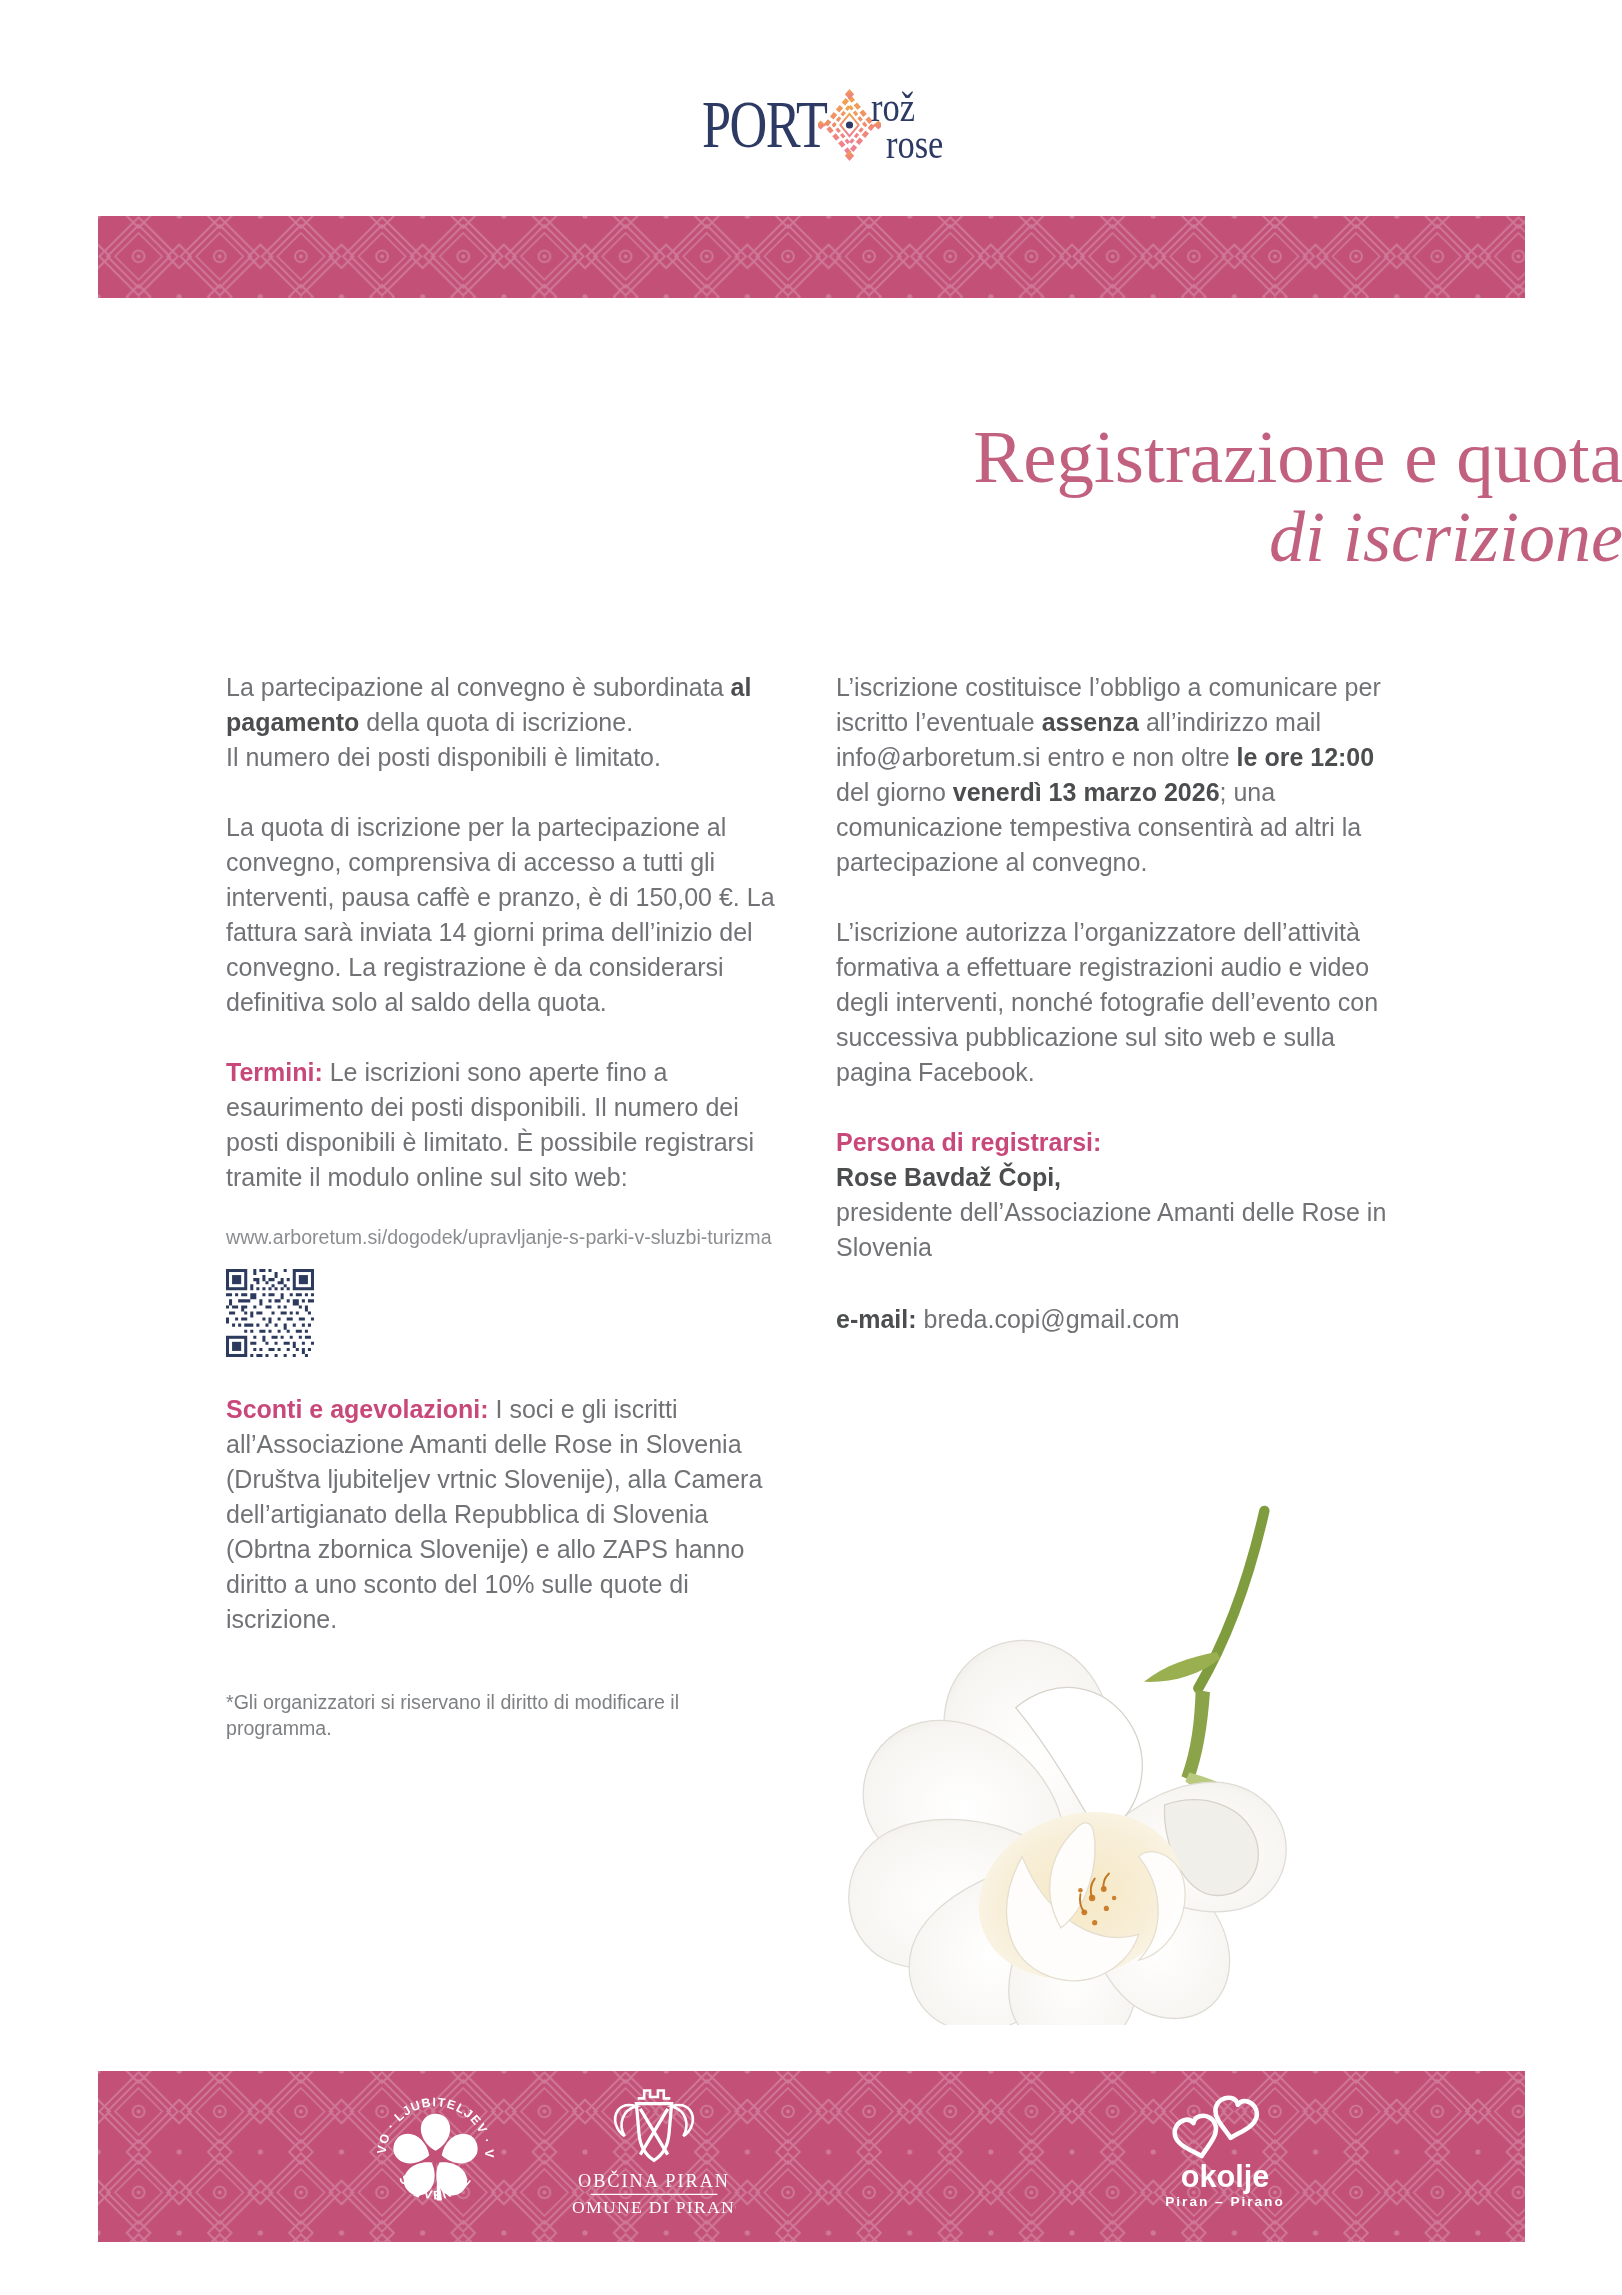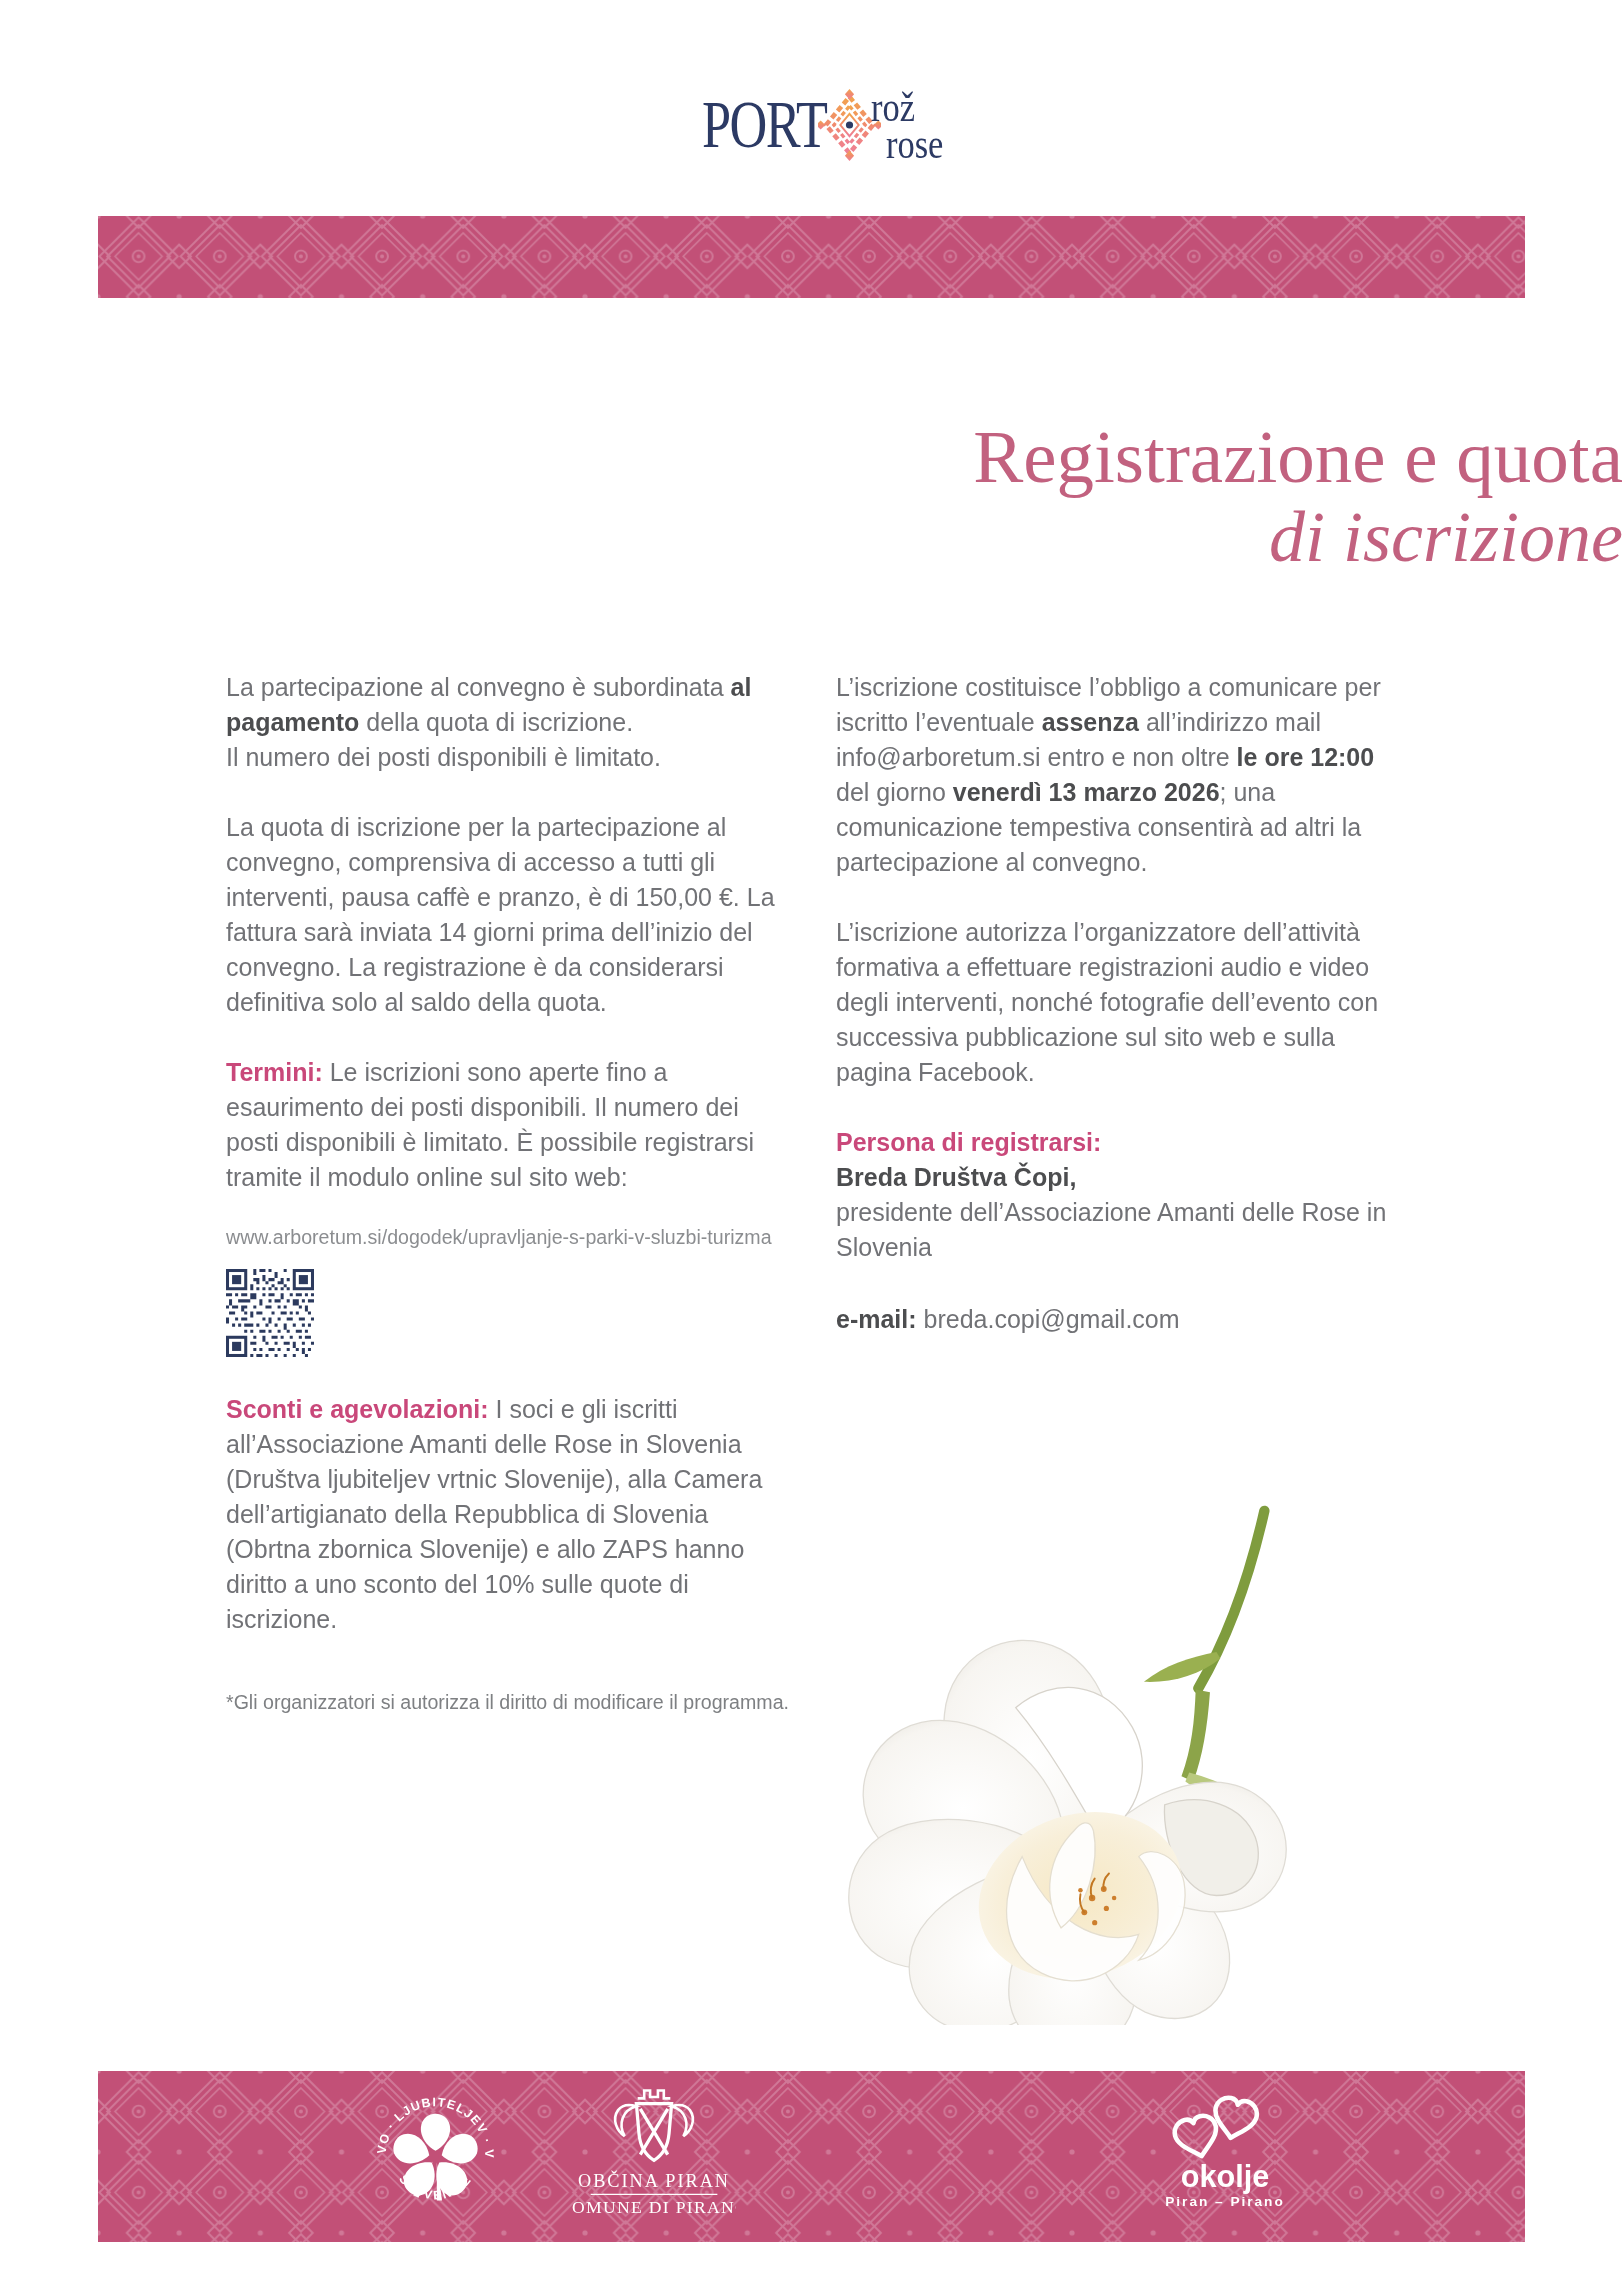--- a/index.html
+++ b/index.html
@@ -159,28 +159,28 @@
                  M22 18h1v1h-1z M25 18h1v1h-1z M27 18h1v1h-1z
                  M8 20h1v1H8z M11 20h2v1h-2z M14 20h1v1h-1z M17 20h1v1h-1z M20 20h1v1h-1z M23 20h2v1h-2z M26 20h1v1h-1z
                  M9 22h1v1H9z M12 22h1v2h-1z M15 22h2v1h-2z M18 22h1v1h-1z M21 22h1v1h-1z M24 22h1v1h-1z M26 22h2v1h-2z
                  M8 24h2v1H8z M13 24h1v1h-1z M16 24h1v1h-1z M19 24h2v1h-2z M22 24h1v2h-1z M25 24h1v1h-1z M28 24h1v1h-1z
                  M9 26h1v1H9z M11 26h1v1h-1z M14 26h2v1h-2z M17 26h1v1h-1z M20 26h1v1h-1z M23 26h1v1h-1z M25 26h1v2h-1z M27 26h1v1h-1z
                  M8 28h1v1H8z M10 28h2v1h-2z M13 28h1v1h-1z M16 28h1v1h-1z M19 28h1v1h-1z M22 28h1v1h-1z M26 28h1v1h-1z"></path>
       </g>
     </svg>
 
     <p class="para"><span class="pk">Sconti e agevolazioni: </span><span>I soci e gli iscritti all’Associazione Amanti delle Rose in Slovenia (Društva ljubiteljev vrtnic Slovenije), alla Camera dell’artigianato della Repubblica di Slovenia (Obrtna zbornica Slovenije) e allo ZAPS hanno diritto a uno sconto del 10% sulle quote di iscrizione.</span></p>
-    <div class="footnote">*Gli organizzatori si autorizza il diritto di modificare il programma.</div>
+    <div class="footnote">*Gli organizzatori si riservano il diritto di modificare il programma.</div>
   </div>
 
   <div class="col col-right">
     <p class="para"><span>L’iscrizione costituisce l’obbligo a comunicare per iscritto l’eventuale </span><span class="b">assenza</span><span> all’indirizzo mail info@arboretum.si entro e non oltre </span><span class="b">le ore 12:00</span><span> del giorno </span><span class="b">venerdì 13 marzo 2026</span><span>; una comunicazione tempestiva consentirà ad altri la partecipazione al convegno.</span></p>
     <p class="para"><span>L’iscrizione autorizza l’organizzatore dell’attività formativa a effettuare registrazioni audio e video degli interventi, nonché fotografie dell’evento con successiva pubblicazione sul sito web e sulla pagina Facebook.</span></p>
     <p class="contact-heading">Persona di registrarsi:</p>
-    <p class="contact-name">Breda Društva Čopi,</p>
+    <p class="contact-name">Rose Bavdaž Čopi,</p>
     <p class="contact-role">presidente dell’Associazione Amanti delle Rose in Slovenia</p>
     <p class="contact-line"><span class="b">e-mail: </span><span>breda.copi@gmail.com</span></p>
   </div>
 
   <svg class="rose" viewBox="0 0 820 820">
     <defs>
       <radialGradient id="petalG" cx="50%" cy="55%" r="70%">
         <stop offset="0" stop-color="#ffffff"></stop>
         <stop offset="0.75" stop-color="#f7f5f1"></stop>
         <stop offset="1" stop-color="#e7e4dd"></stop>

